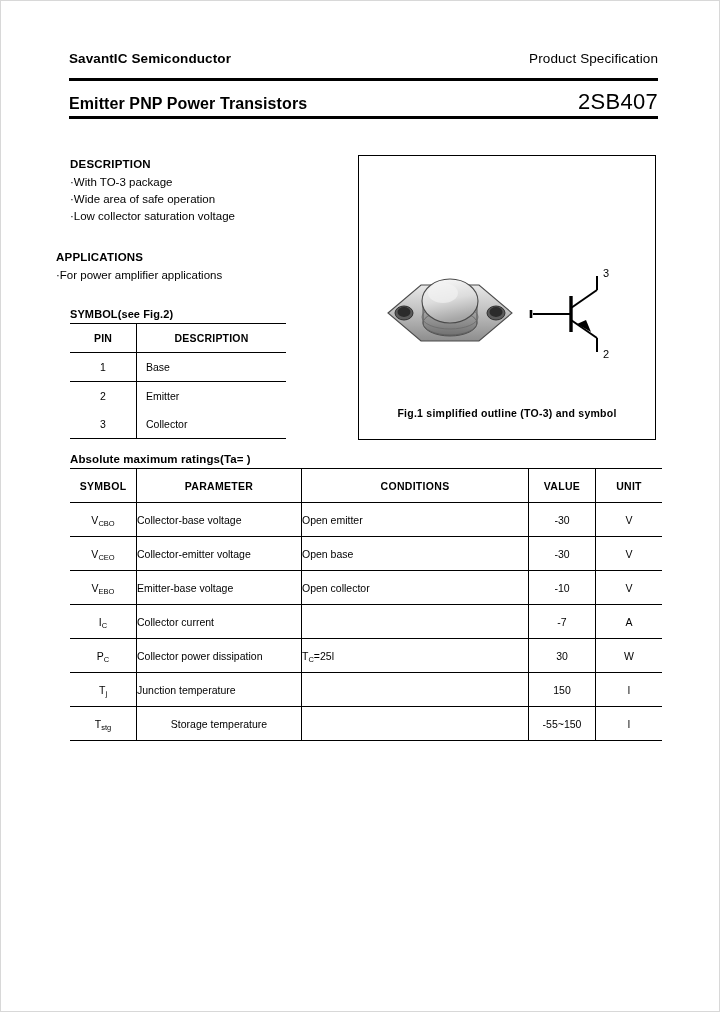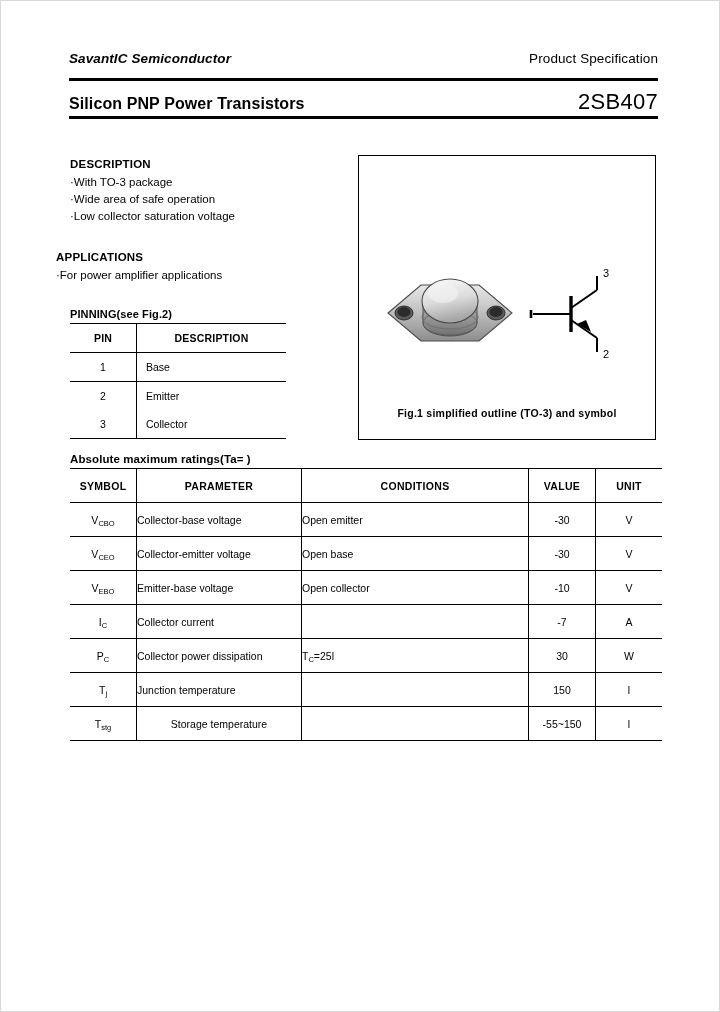--- a/index.html
+++ b/index.html
@@ -34,21 +34,20 @@
     top: 50px;
     width: 589px;
     display: flex;
     justify-content: space-between;
     align-items: baseline;
   }
   .hdr-company {
     font-size: 13.5px;
     font-weight: bold;
     letter-spacing: 0.1px;
-    font-style: italic;
   }
   .hdr-spec {
     font-size: 13.5px;
     font-weight: normal;
     letter-spacing: 0.1px;
   }
   .rule-thick-1 {
     position: absolute;
     left: 68px;
     top: 77px;
@@ -232,39 +231,39 @@
 
 <div class="page">
 
   <div class="hdr-row">
     <span class="hdr-company">SavantIC Semiconductor</span>
     <span class="hdr-spec">Product Specification</span>
   </div>
   <div class="rule-thick-1"></div>
 
   <div class="title-row">
-    <span class="title-main">Silicon PNP Power Transistors</span>
+    <span class="title-main">Emitter PNP Power Transistors</span>
     <span class="title-part">2SB407</span>
   </div>
   <div class="rule-thick-2"></div>
 
   <div id="description-block">
     <div class="sec-head">DESCRIPTION</div>
     <div class="bullet-line">·With TO-3 package</div>
     <div class="bullet-line">·Wide area of safe operation</div>
     <div class="bullet-line">·Low collector saturation voltage</div>
   </div>
 
   <div id="applications-block">
     <div class="sec-head">APPLICATIONS</div>
     <div class="bullet-line">·For power amplifier applications</div>
   </div>
 
   <div id="pinning-block">
-    <div class="pin-caption">PINNING(see Fig.2)</div>
+    <div class="pin-caption">SYMBOL(see Fig.2)</div>
     <table class="pin-table">
       <thead>
         <tr>
           <th class="col-pin vline">PIN</th>
           <th class="col-desc">DESCRIPTION</th>
         </tr>
       </thead>
       <tbody>
         <tr class="row-sep">
           <td class="col-pin vline">1</td>

